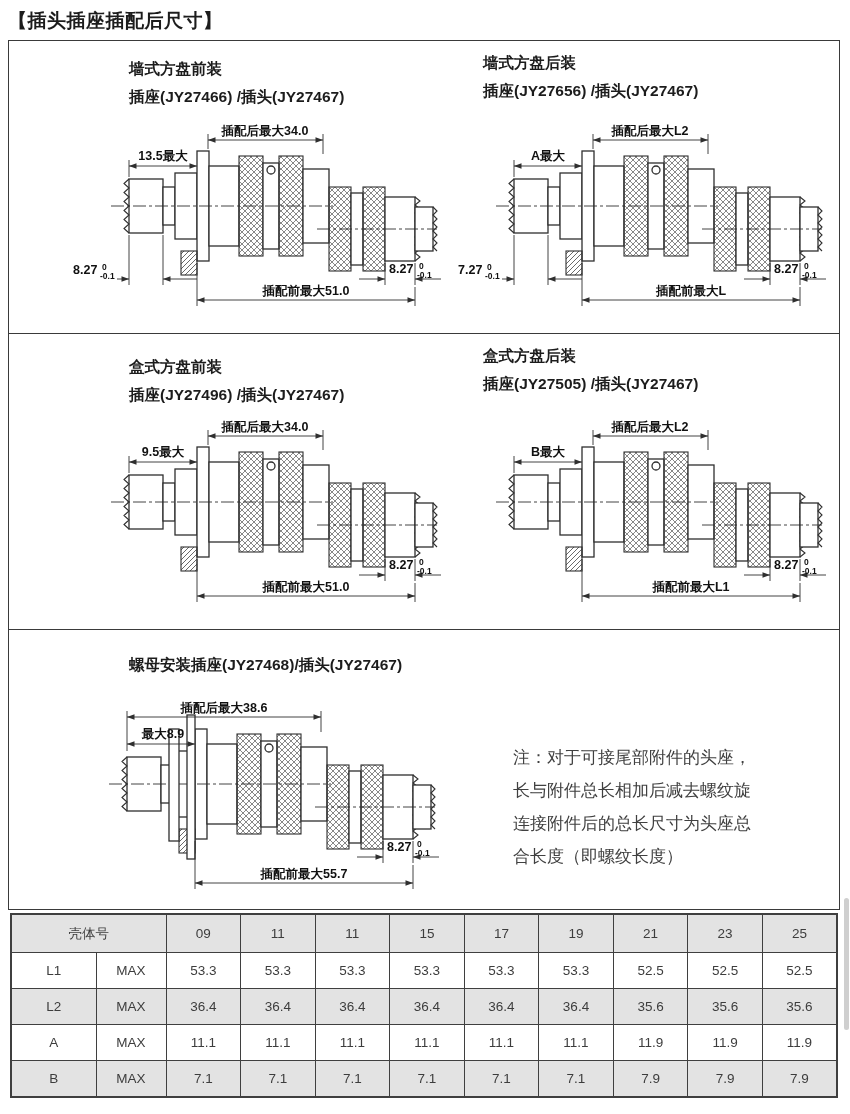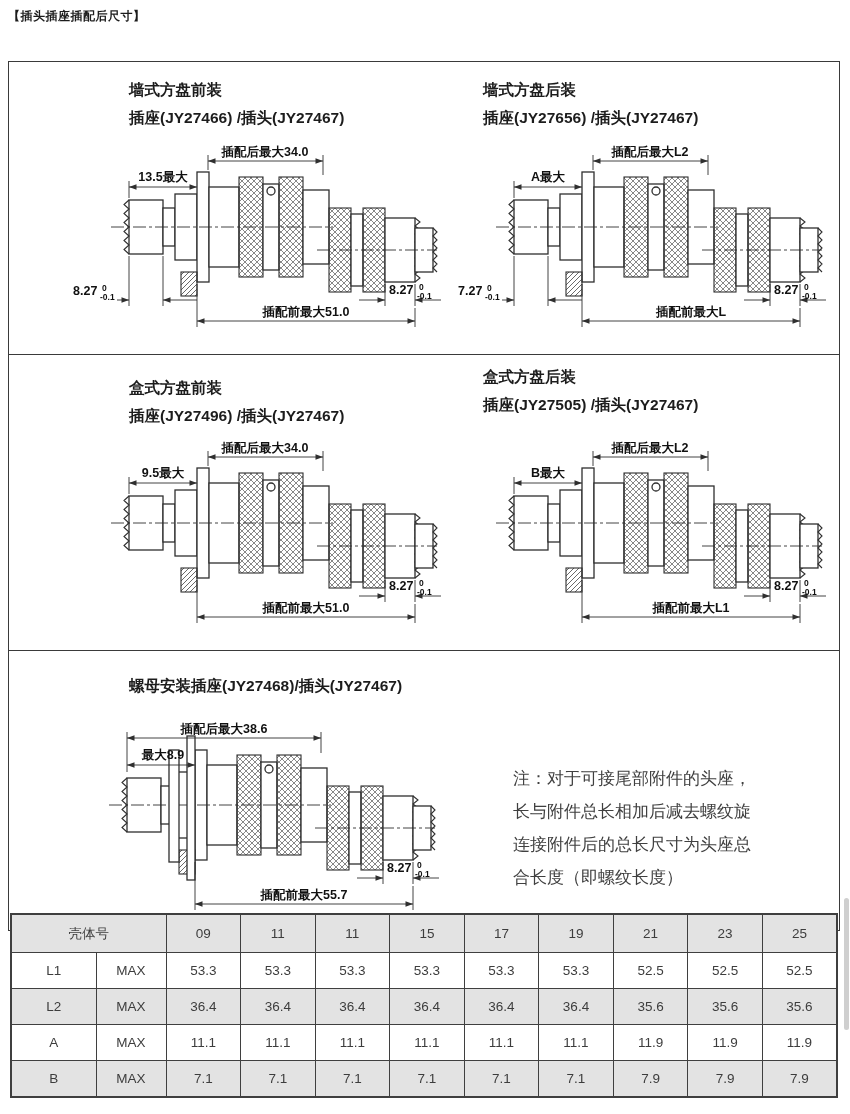--- a/index.html
+++ b/index.html
@@ -1,19 +1,19 @@
 <!DOCTYPE html>
 <html><head>
 <meta charset="utf-8">
 <style>
   html,body{margin:0;padding:0;background:#fff;}
   body{width:850px;height:1114px;font-family:"Liberation Sans",sans-serif;color:#1c1c1c;}
   .page{position:relative;width:850px;height:1114px;background:#fff;overflow:hidden;}
-  .page-title{position:absolute;left:8px;top:8px;font-size:12px;font-weight:bold;letter-spacing:.5px;}
-  .box{position:absolute;left:8px;top:40px;width:830px;height:868px;border:1.5px solid #3a3a3a;background:#fff;margin-top:21px;}
+  .page-title{position:absolute;left:8px;top:8px;font-size:19px;font-weight:bold;letter-spacing:.5px;}
+  .box{position:absolute;left:8px;top:40px;width:830px;height:868px;border:1.5px solid #3a3a3a;background:#fff;}
   .sec-divider{position:absolute;left:0;right:0;height:0;border-top:1.5px solid #3a3a3a;}
   .dtitle{position:absolute;font-weight:bold;font-size:15.5px;line-height:28px;white-space:nowrap;}
   .drawing-svg{position:absolute;}
   .note{position:absolute;left:504px;top:700px;width:330px;font-size:17px;line-height:33px;color:#404040;}
   .note div{white-space:nowrap;}
   
   .ol{fill:#fff;stroke:#2f2f2f;stroke-width:1.3;}
   .pf{stroke:#2f2f2f;stroke-width:1.1;}
   .cl{stroke:#2f2f2f;stroke-width:.9;stroke-dasharray:13 3 3 3;fill:none;}
   .zz{fill:none;stroke:#2f2f2f;stroke-width:1.1;}
@@ -104,21 +104,21 @@
       <line class="dl" x1="370" y1="170" x2="344" y2="170" marker-end="url(#ma)"></line>
       <text class="dt" x="318" y="164">8.27</text>
       <text class="tol" x="348" y="160">0</text>
       <text class="tol" x="346" y="169">-0.1</text>
       <line class="xl" x1="126" y1="154" x2="126" y2="197"></line>
         <line class="xl" x1="344" y1="178" x2="344" y2="197"></line>
       <line class="dl" x1="126" y1="191" x2="344" y2="191" marker-start="url(#ma)" marker-end="url(#ma)"></line>
       <text class="dt" x="235" y="186" text-anchor="middle">插配前最大51.0</text>
     </svg>
 
-    <div class="dtitle" style="left:474px;top:14px">
+    <div class="dtitle" style="left:474px;top:8px">
       <div>墙式方盘后装</div>
       <div>插座(JY27656) /插头(JY27467)</div>
     </div>
     <svg class="drawing-svg" style="left:447px;top:68px" width="375" height="210" viewBox="0 0 375 210">
       <use href="#connbody"></use>
       <line class="xl" x1="137" y1="40" x2="137" y2="25"></line>
         <line class="xl" x1="252" y1="45" x2="252" y2="25"></line>
       <line class="dl" x1="137" y1="31" x2="252" y2="31" marker-start="url(#ma)" marker-end="url(#ma)"></line>
       <text class="dt" x="194" y="26" text-anchor="middle">插配后最大L2</text>
       <line class="xl" x1="58" y1="68" x2="58" y2="51"></line>

